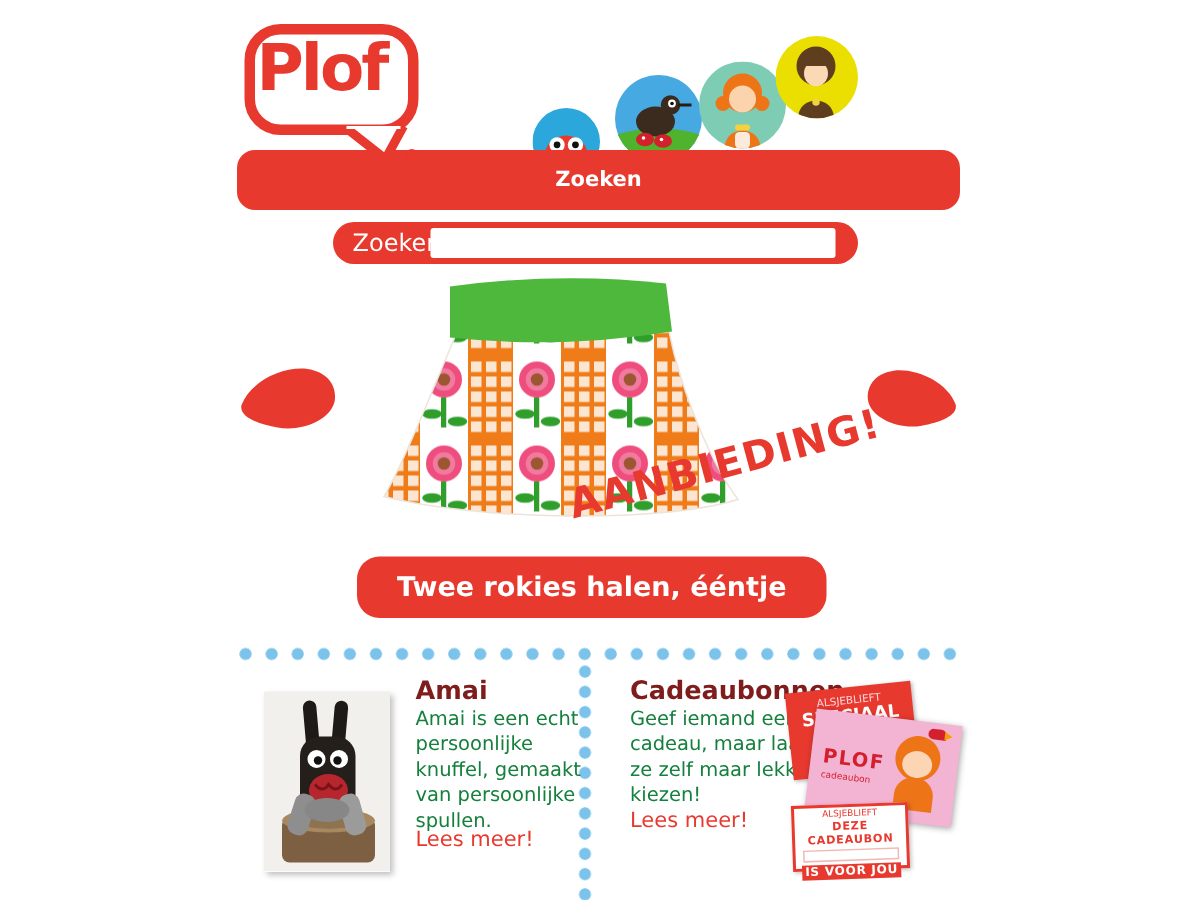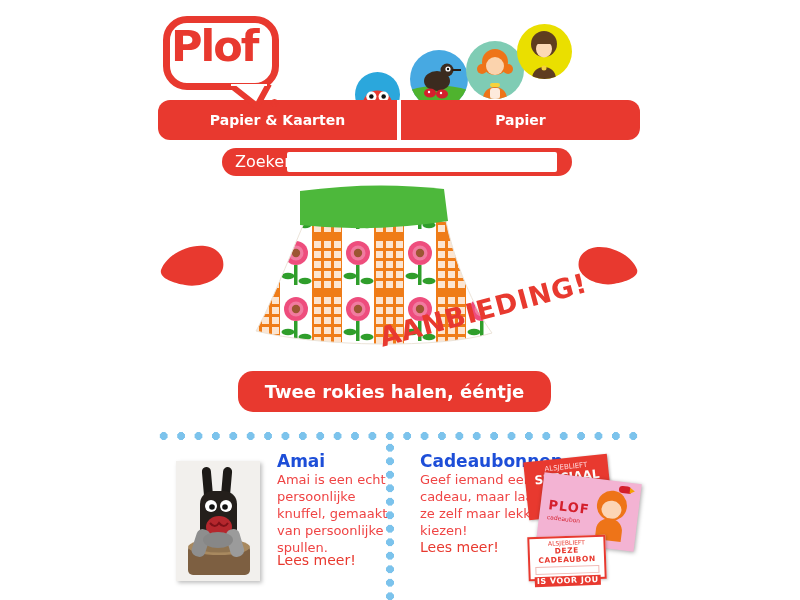--- a/index.html
+++ b/index.html
@@ -47,24 +47,24 @@
           color:#fff;font-weight:bold;font-size:18px;text-align:center;line-height:41px;cursor:pointer;}
 
   
   .dots-h{left:155px;top:431px;width:488px;height:10px;
           background-image:radial-gradient(circle 4px at 50% 50%, #7cc3ec 3.8px, rgba(0,0,0,0) 4.2px);
           background-size:17.4px 10px;background-repeat:repeat-x;}
   .dots-v{left:385px;top:441px;width:10px;height:159px;
           background-image:radial-gradient(circle 4px at 50% 50%, #7cc3ec 3.8px, rgba(0,0,0,0) 4.2px);
           background-size:10px 13.5px;background-repeat:repeat-y;}
   .amai-photo{left:176px;top:461px;width:84px;height:120px;box-shadow:2px 2px 4px rgba(0,0,0,.25);cursor:pointer;}
-  .sec-title{font-size:17px;font-weight:bold;color:#1d4ed8;margin:0;}
+  .sec-title{font-size:17px;font-weight:bold;color:#7f1d1d;margin:0;}
   .amai-title{left:277px;top:451px;}
   .cb-title{left:420px;top:451px;}
-  .sec-body{font-size:13px;color:#ef4444;line-height:17px;margin:0;}
+  .sec-body{font-size:13px;color:#15803d;line-height:17px;margin:0;}
   .amai-body{left:277px;top:471px;width:122px;}
   .cb-body{left:420px;top:471px;width:130px;}
   .sec-link{font-size:14px;color:#e8392f;text-decoration:none;cursor:pointer;}
   .amai-link{left:277px;top:552px;}
   .cb-link{left:420px;top:539px;}
 
   
   .vouchers{left:524px;top:452px;width:122px;height:128px;cursor:pointer;}
   .vcard{position:absolute;box-sizing:border-box;}
   .vcard1{left:2px;top:6px;width:84px;height:58px;background:#e8392f;transform:rotate(-6deg);
@@ -170,22 +170,21 @@
   <span class="bubble"></span>
   <span class="logo-text">Plof</span>
   <span class="reg">®</span>
   <svg class="tail" width="48" height="28" viewBox="0 0 48 28">
     <path d="M4,0 L32,22 L44,0" fill="#ffffff" stroke="#e8392f" stroke-width="6" stroke-linejoin="round"></path>
     <rect x="6" y="-4" width="36" height="6" fill="#ffffff"></rect>
   </svg>
 </a>
 
 <nav class="abs nav">
-  <div class="tab">Papier &amp; Kaarten</div>
-  <div class="tab">Papier</div>
+  <div class="tab">Zoeken</div>
 </nav>
 
 <div class="abs search">
   <span class="search-label">Zoeken:</span>
   <input class="search-input" type="text" value="" style="">
 </div>
 
 <svg class="abs skirt" width="248" height="165" viewBox="0 0 248 165">
   <defs>
     <pattern id="skirtp" width="62" height="56" patternUnits="userSpaceOnUse">

